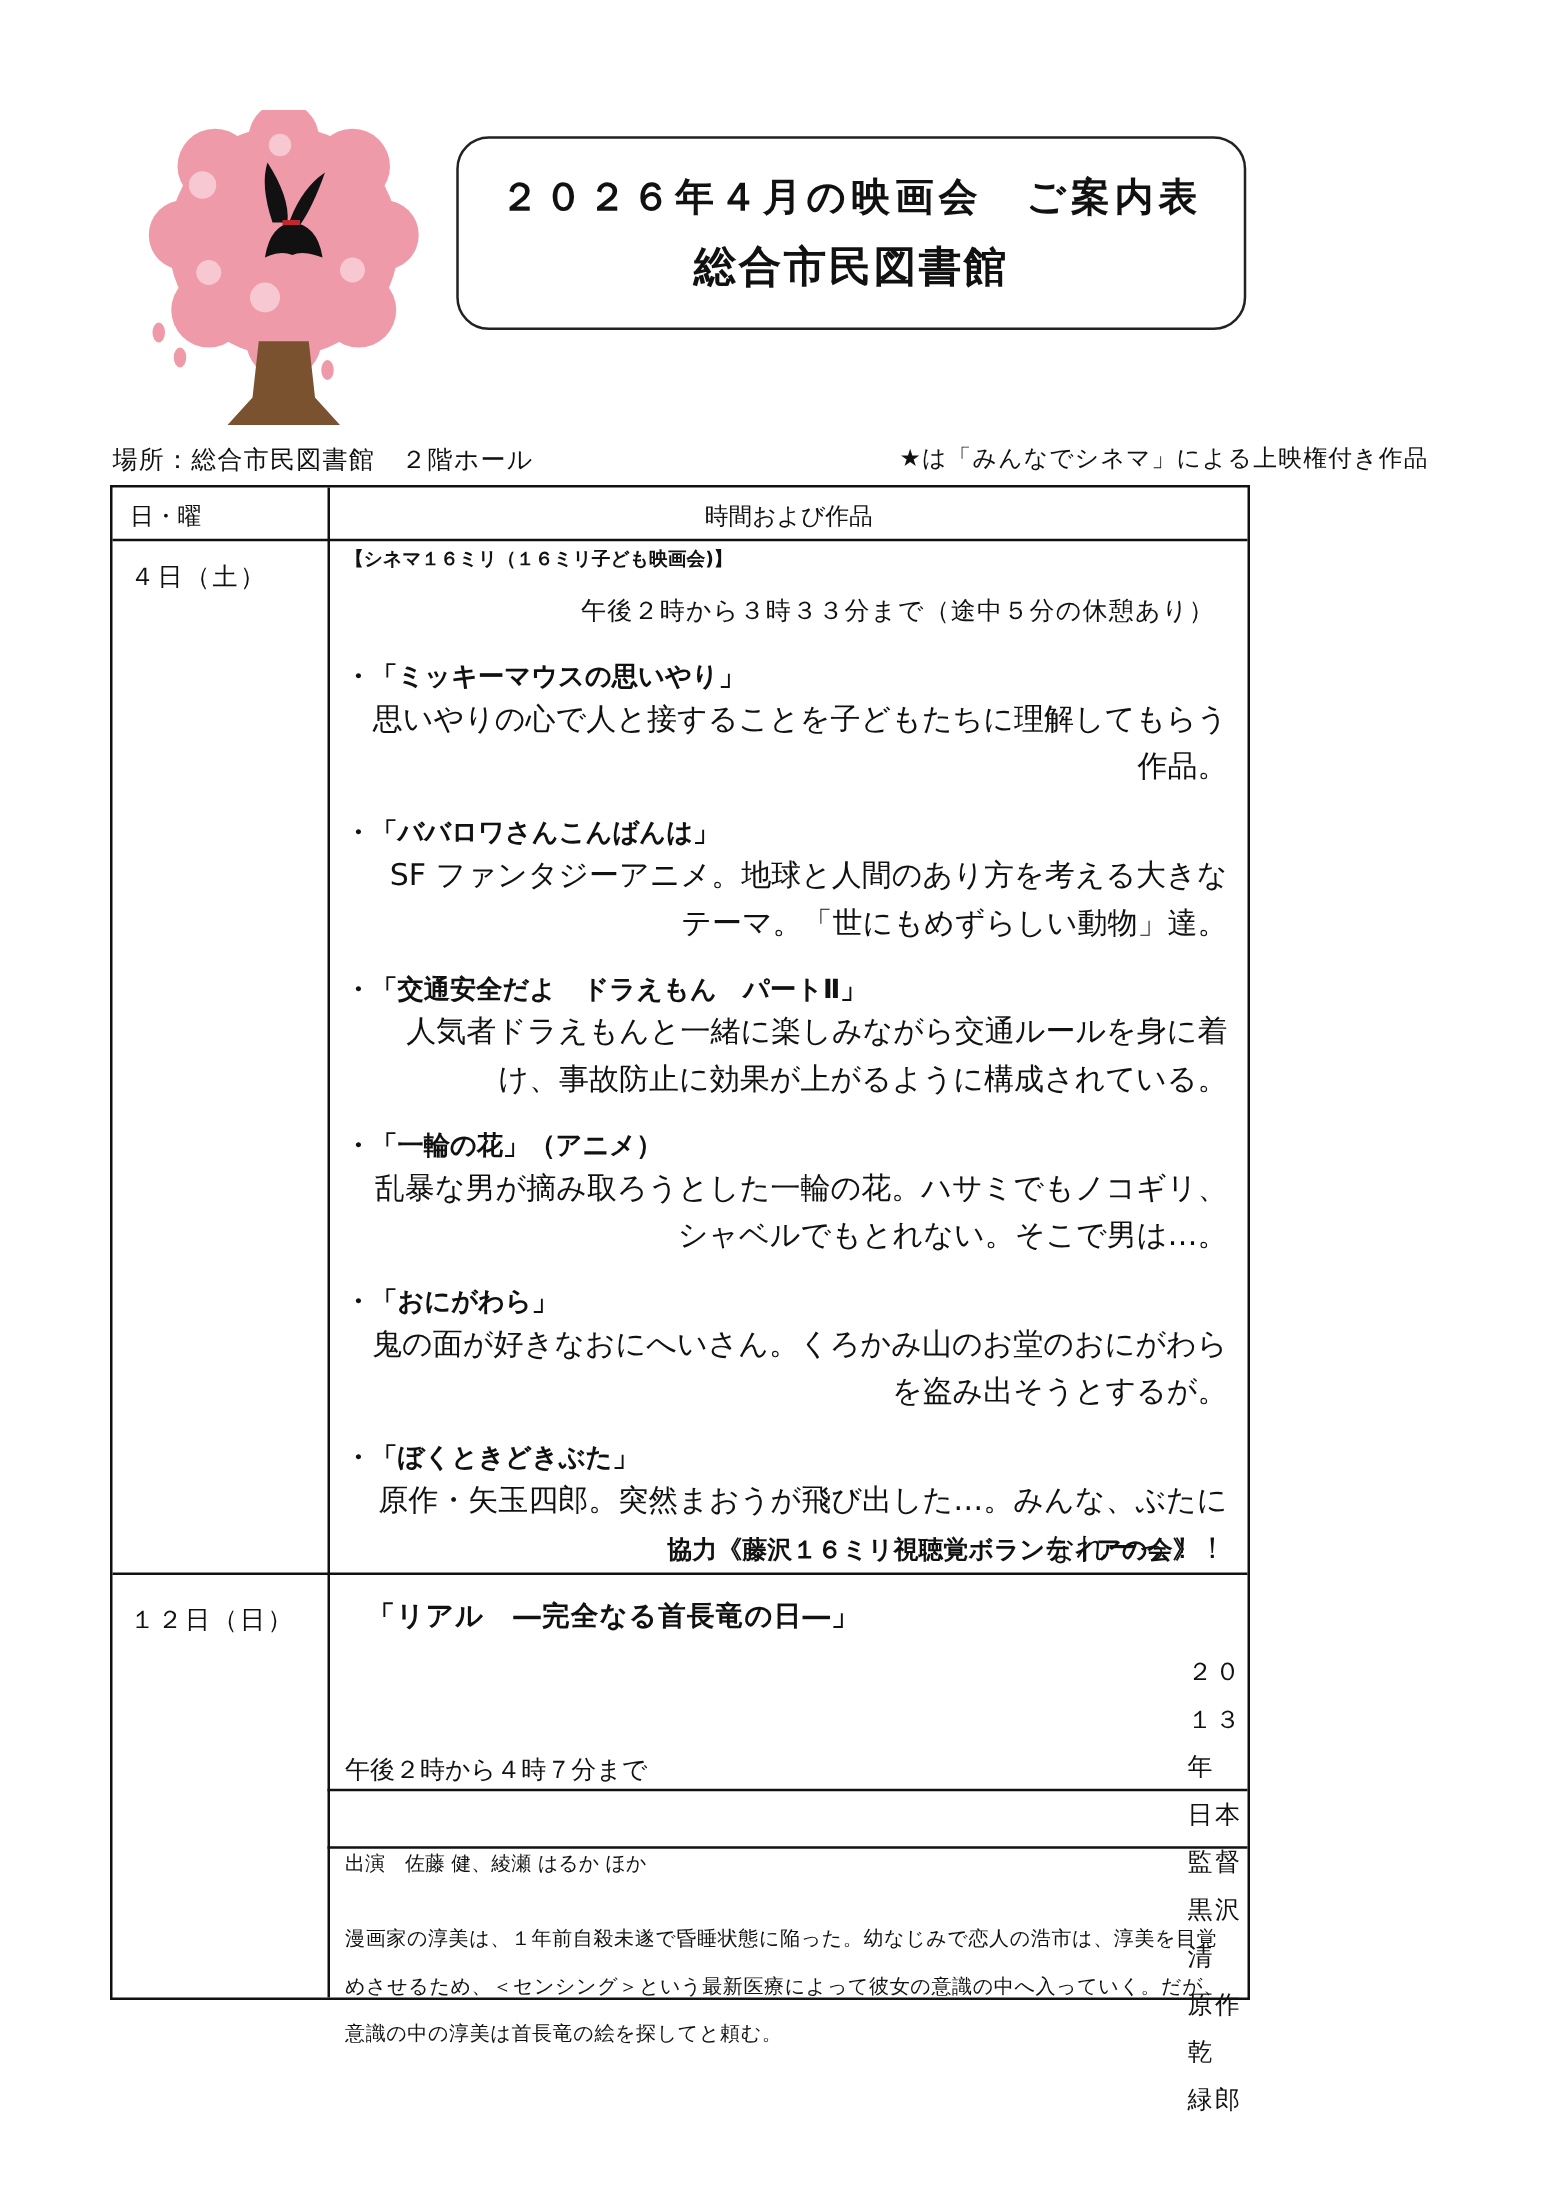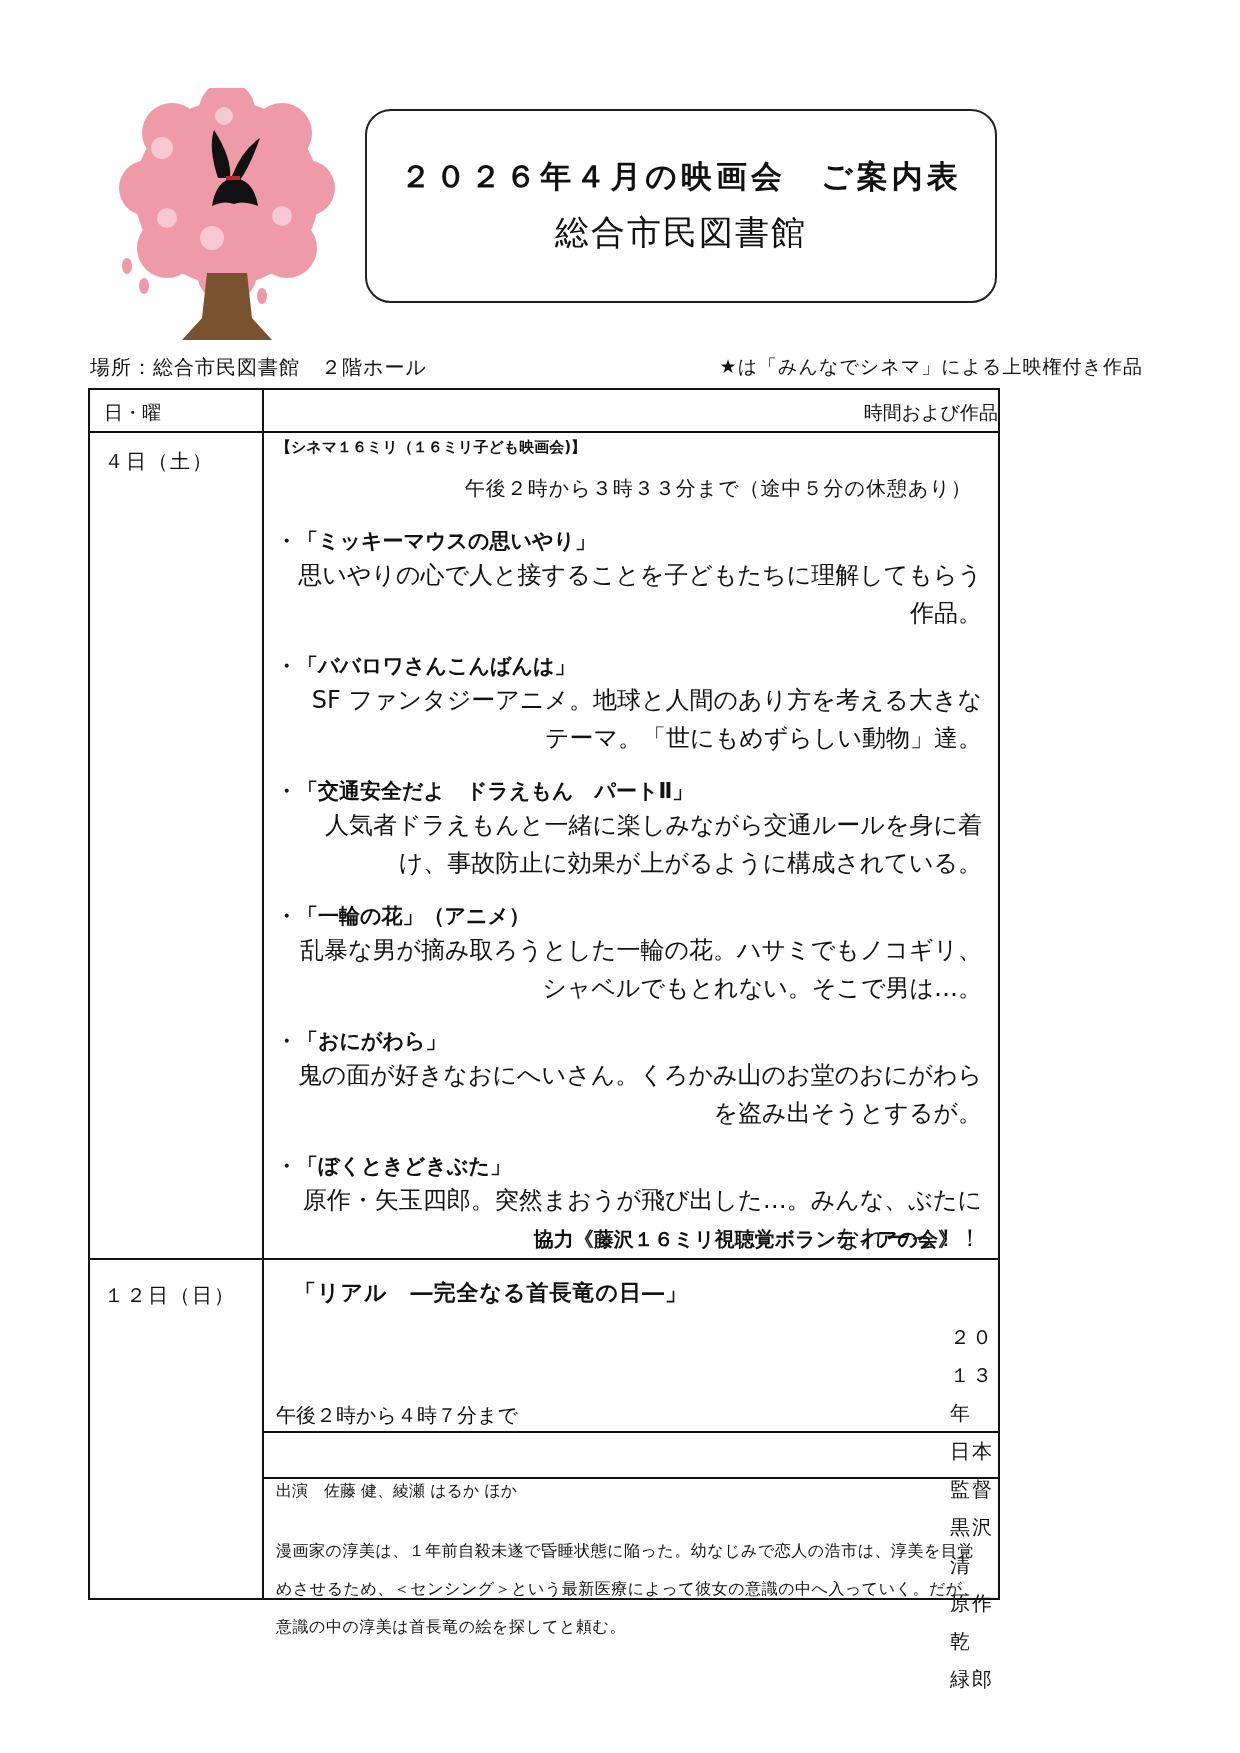--- a/index.html
+++ b/index.html
@@ -2,36 +2,36 @@
 <html><head>
 <meta charset="utf-8">
 <style>
   * { box-sizing: border-box; margin: 0; padding: 0; }
   html, body { width: 1240px; height: 1753px; background: #ffffff; }
   body { position: relative; font-family: "DejaVu Sans", "Liberation Sans", sans-serif; color: #111; overflow: hidden; }
 
   .tree { position: absolute; left: 112px; top: 88px; width: 230px; height: 260px; }
 
   .title-box {
-    position: absolute; left: 365px; top: 109px; width: 632px; height: 194px;
+    position: absolute; left: 365px; top: 109px; width: 632px; height: 155px;
     border: 2px solid #222; border-radius: 26px;
     display: flex; flex-direction: column; align-items: center; justify-content: center; gap: 12px;
   }
   .title-line1 { font-size: 31px; font-weight: bold; letter-spacing: 4px; }
-  .title-line2 { font-size: 34px; font-weight: normal; letter-spacing: 2px; }
+  .title-line2 { font-size: 34px; font-weight: bold; letter-spacing: 2px; }
 
   .venue { position: absolute; left: 90px; top: 354px; font-size: 20px; letter-spacing: 1px; }
   .note { position: absolute; right: 97px; top: 354px; font-size: 19px; letter-spacing: 1px; }
 
   .table { position: absolute; left: 88px; top: 388px; width: 912px; height: 1212px; border: 2px solid #111; }
   .vline { position: absolute; left: 172px; top: 0; bottom: 0; width: 2px; background: #111; }
   .hline { position: absolute; height: 2px; background: #111; }
 
   .hdr-date { position: absolute; left: 14px; top: 10px; font-size: 19px; }
-  .hdr-prog { position: absolute; left: 174px; right: 0; top: 10px; text-align: right; font-size: 19px; }
+  .hdr-prog { position: absolute; left: 174px; right: 0; top: 10px; text-align: center; font-size: 19px; }
 
   .day { position: absolute; left: 14px; font-size: 20px; letter-spacing: 2px; }
 
   .program-head { position: absolute; left: 186px; top: 48px; font-size: 15px; font-weight: bold; }
   .program-time { position: absolute; right: 26px; top: 85px; font-size: 20px; letter-spacing: 1px; }
 
   .films { position: absolute; left: 186px; right: 12px; top: 136px; }
   .film { margin-bottom: 19px; }
   .film-title { font-size: 21px; font-weight: bold; line-height: 30px; }
   .film-desc { font-size: 24px; line-height: 38px; padding-left: 14px; padding-right: 4px; text-align: right; }

